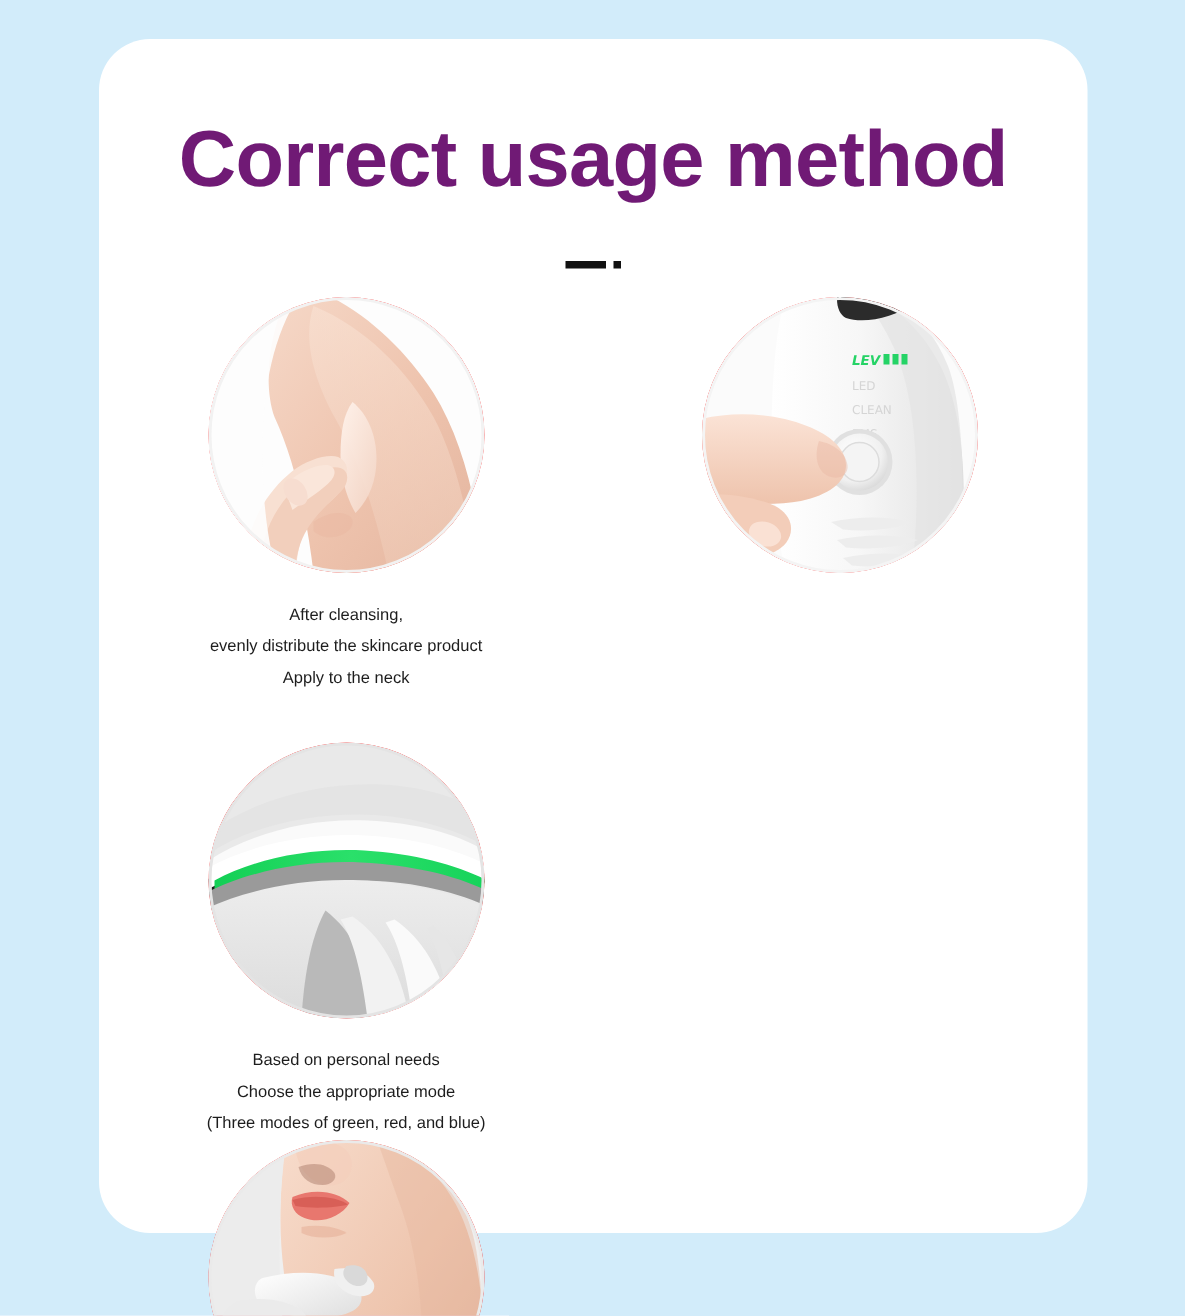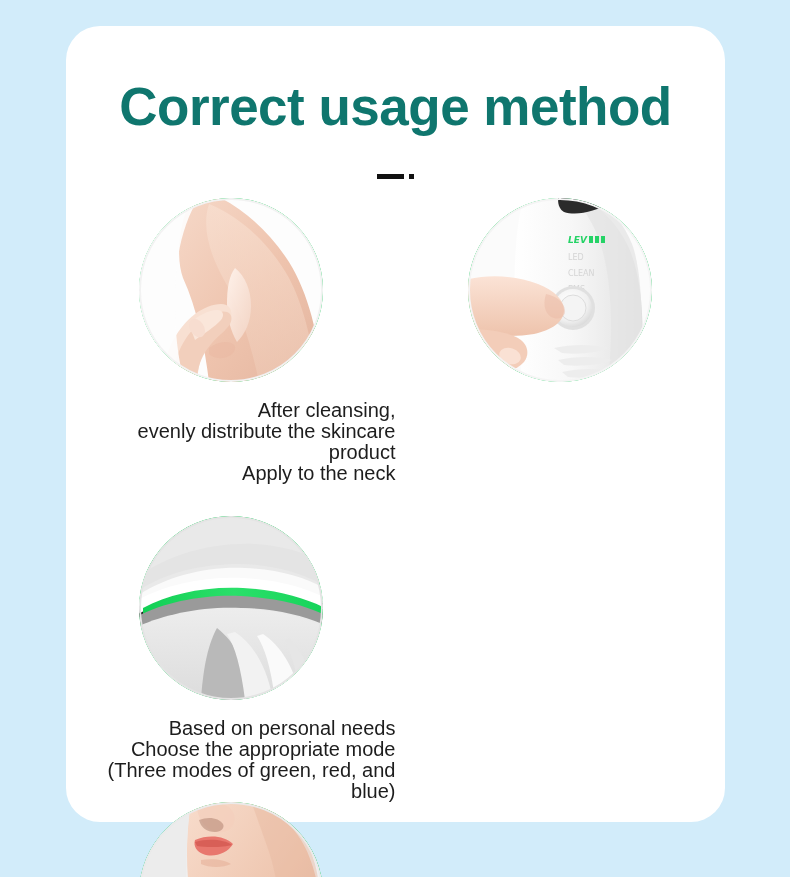--- a/index.html
+++ b/index.html
@@ -32,21 +32,21 @@
     position: absolute;
     left: 0;
     top: 52px;
     width: 659px;
     text-align: center;
     font-family: "Liberation Sans Narrow", "Liberation Sans", sans-serif;
     font-size: 53px;
     line-height: 57px;
     font-weight: bold;
     letter-spacing: -0.5px;
-    color: #0f766e;
+    color: #701a75;
     white-space: nowrap;
   }
   .divider {
     position: absolute;
     left: 0;
     top: 141px;
     width: 659px;
     height: 18px;
     display: flex;
     align-items: center;
@@ -80,29 +80,29 @@
     display: flex;
     flex-direction: column;
     align-items: center;
   }
   .photo {
     width: 184px;
     height: 184px;
     border-radius: 50%;
     overflow: hidden;
     position: relative;
-    background: #22c55e;
+    background: #ef4444;
   }
   .photo svg {
     display: block;
   }
   .caption {
     margin-top: 18px;
-    text-align: right;
-    font-size: 20px;
+    text-align: center;
+    font-size: 11px;
     line-height: 21px;
     color: #1d1d1d;
     font-family: "Liberation Sans", sans-serif;
     white-space: pre-line;
   }
   .row-2 {
     margin-top: 32px;
     flex-direction: column;
   }
 </style>

